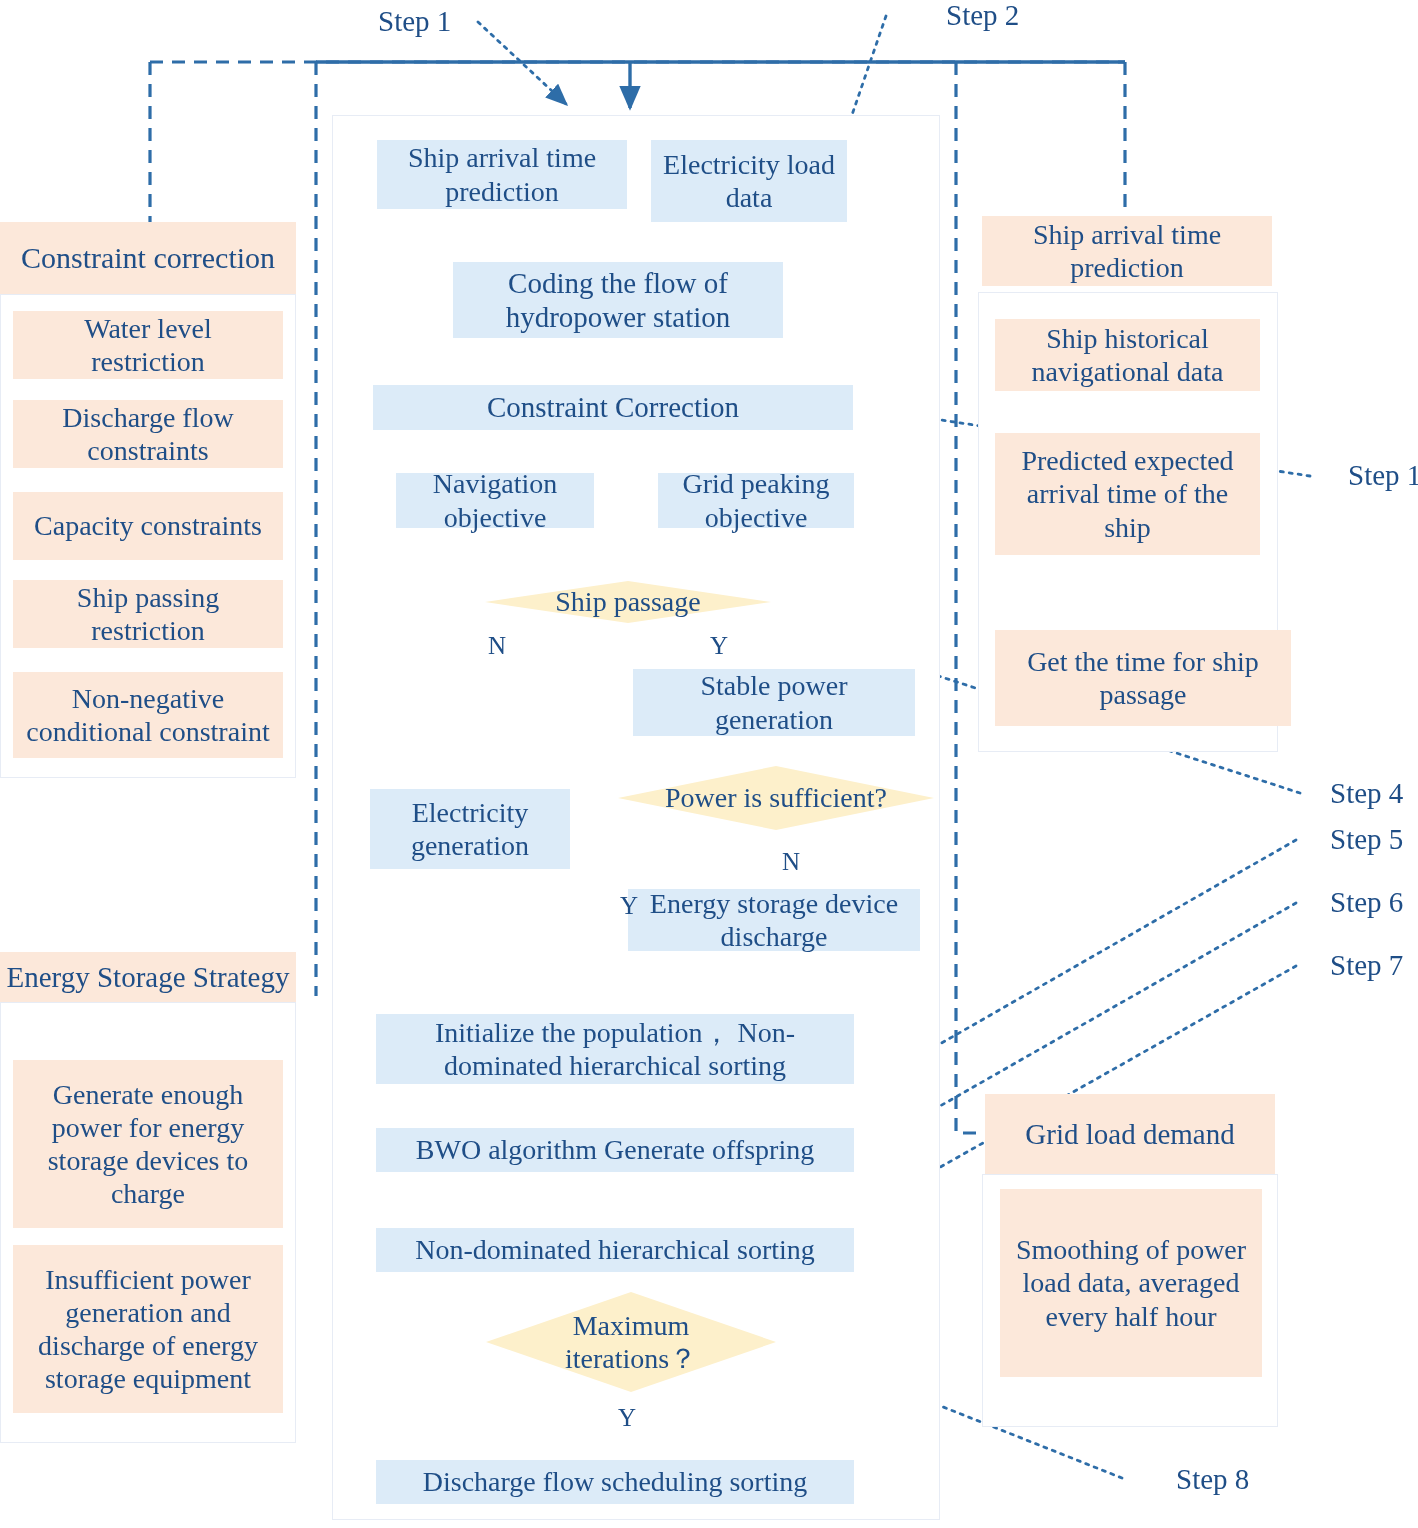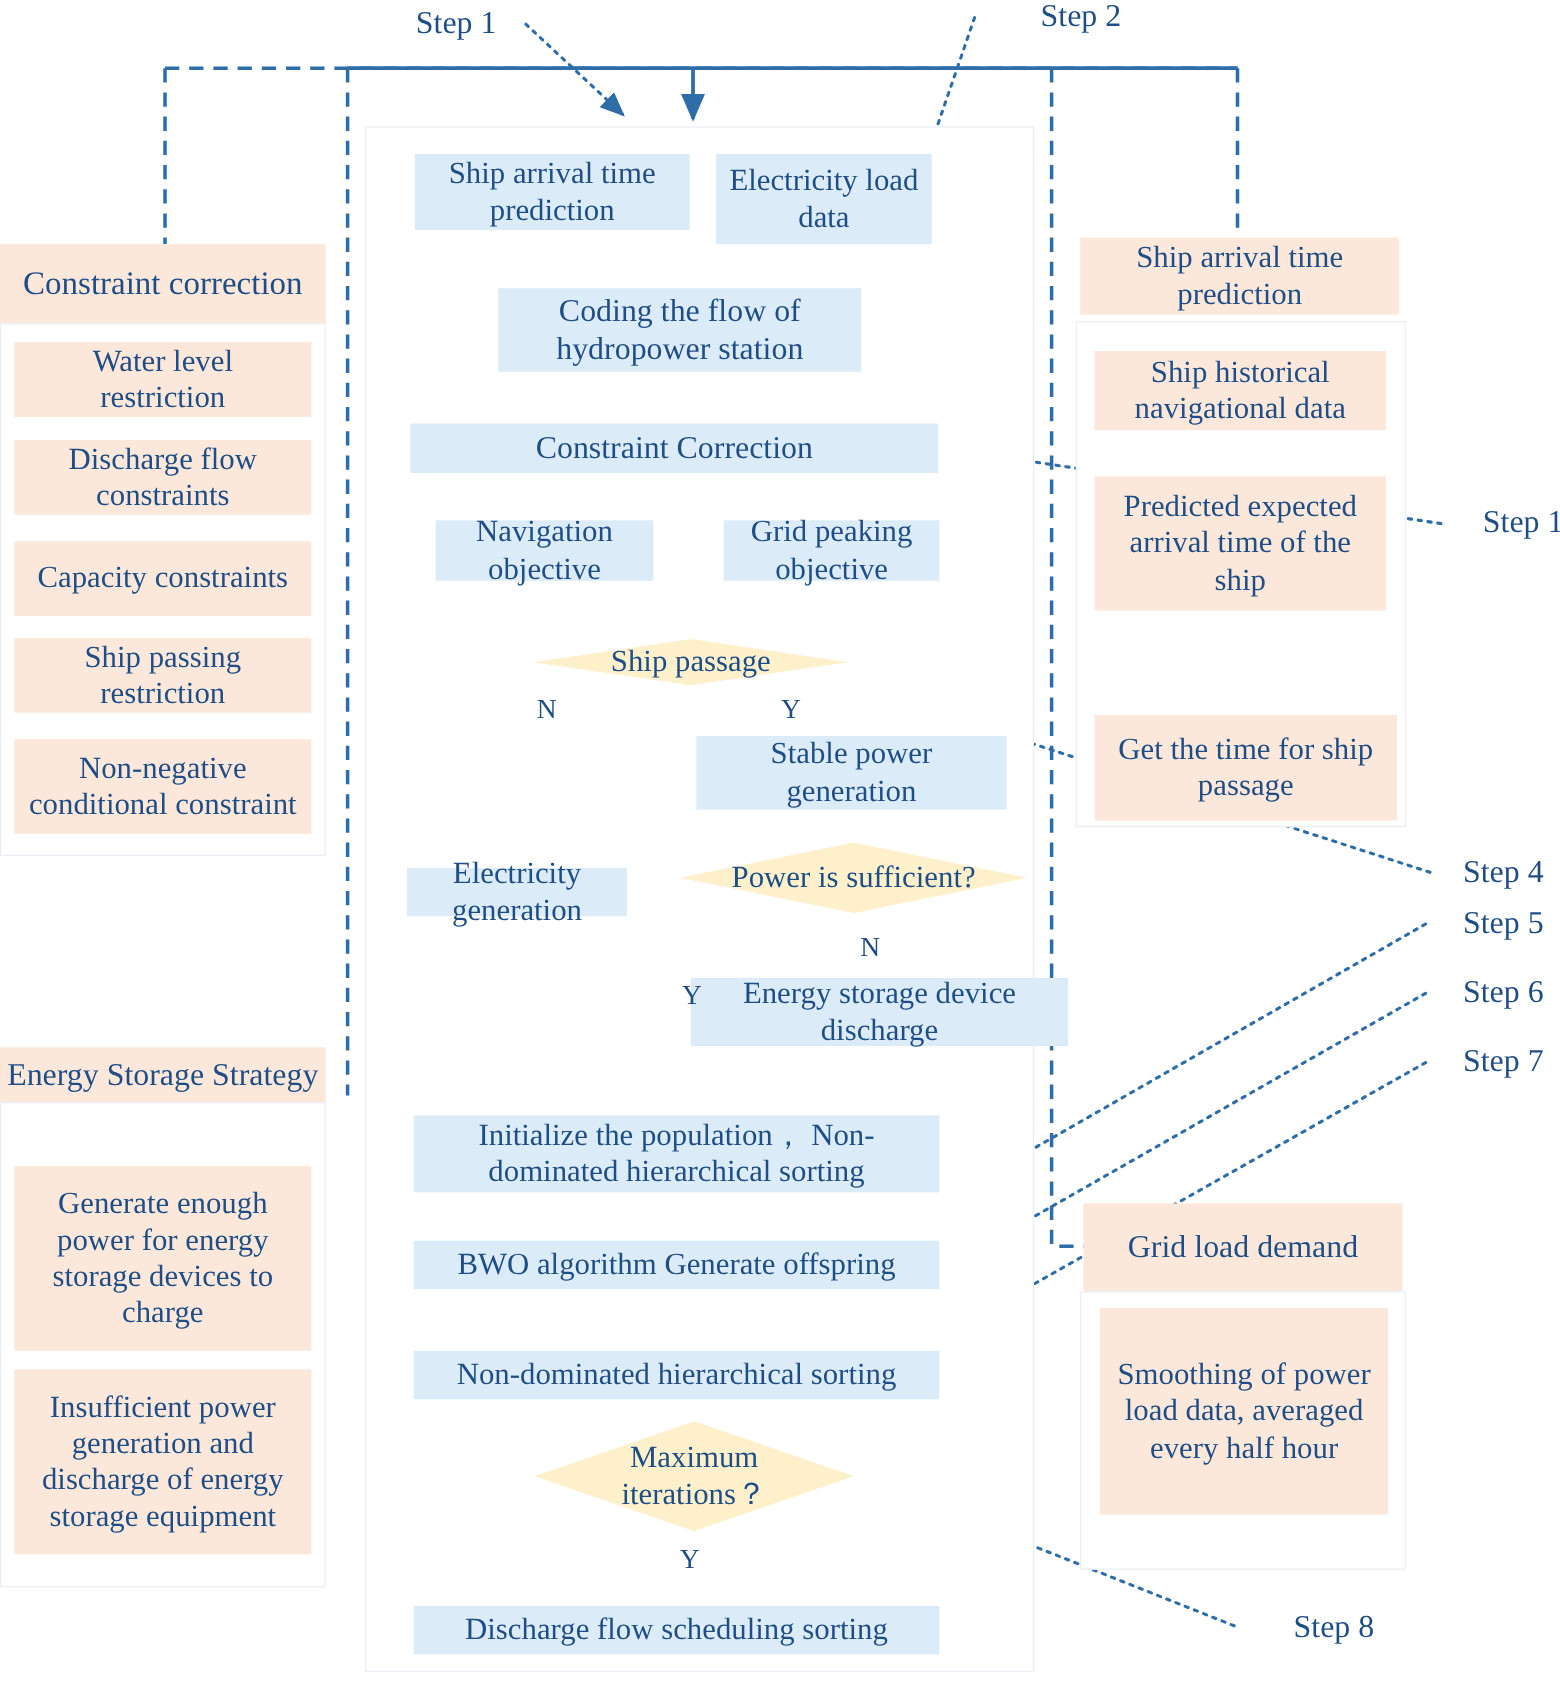--- a/index.html
+++ b/index.html
@@ -200,31 +200,31 @@
   <div class="diamond fs28" style="left:485px;top:581px;width:286px;height:42px;">
     <div class="dshape"></div>
     <span>Ship passage</span>
   </div>
 
   <div class="node blue fs28" style="left:633px;top:669px;width:282px;height:67px;">
     <span style="white-space:pre-line;">Stable power
 generation</span>
   </div>
 
-  <div class="node blue fs28" style="left:370px;top:789px;width:200px;height:44px;">
+  <div class="node blue fs28" style="left:370px;top:789px;width:200px;height:80px;">
     <span style="white-space:pre-line;">Electricity
 generation</span>
   </div>
 
   <div class="diamond fs28" style="left:618px;top:766px;width:316px;height:64px;">
     <div class="dshape"></div>
     <span>Power is  sufficient?</span>
   </div>
 
-  <div class="node blue fs28" style="left:628px;top:889px;width:343px;height:62px;">
+  <div class="node blue fs28" style="left:628px;top:889px;width:292px;height:62px;">
     <span style="white-space:pre-line;">Energy storage device
 discharge</span>
   </div>
 
   <div class="node blue fs28" style="left:376px;top:1014px;width:478px;height:70px;">
     <span style="white-space:pre-line;">Initialize the population，  Non-
 dominated hierarchical sorting</span>
   </div>
 
   <div class="node blue fs28" style="left:376px;top:1128px;width:478px;height:44px;">
@@ -302,21 +302,21 @@
 
   <div class="node peach fs28" style="left:995px;top:319px;width:265px;height:72px;">
     <span style="white-space:pre-line;">Ship historical
 navigational data</span>
   </div>
   <div class="node peach fs28" style="left:995px;top:433px;width:265px;height:122px;">
     <span style="white-space:pre-line;">Predicted expected
 arrival time of the
 ship</span>
   </div>
-  <div class="node peach fs28" style="left:995px;top:630px;width:275px;height:96px;margin-top:20px;">
+  <div class="node peach fs28" style="left:995px;top:630px;width:296px;height:96px;">
     <span style="white-space:pre-line;">Get the time for ship
 passage</span>
   </div>
 
   <div class="node peach fs29" style="left:985px;top:1094px;width:290px;height:80px;">
     <span>Grid load demand</span>
   </div>
   <div class="panel" style="left:982px;top:1174px;width:296px;height:253px;"></div>
 
   <div class="node peach fs28" style="left:1000px;top:1189px;width:262px;height:188px;">

